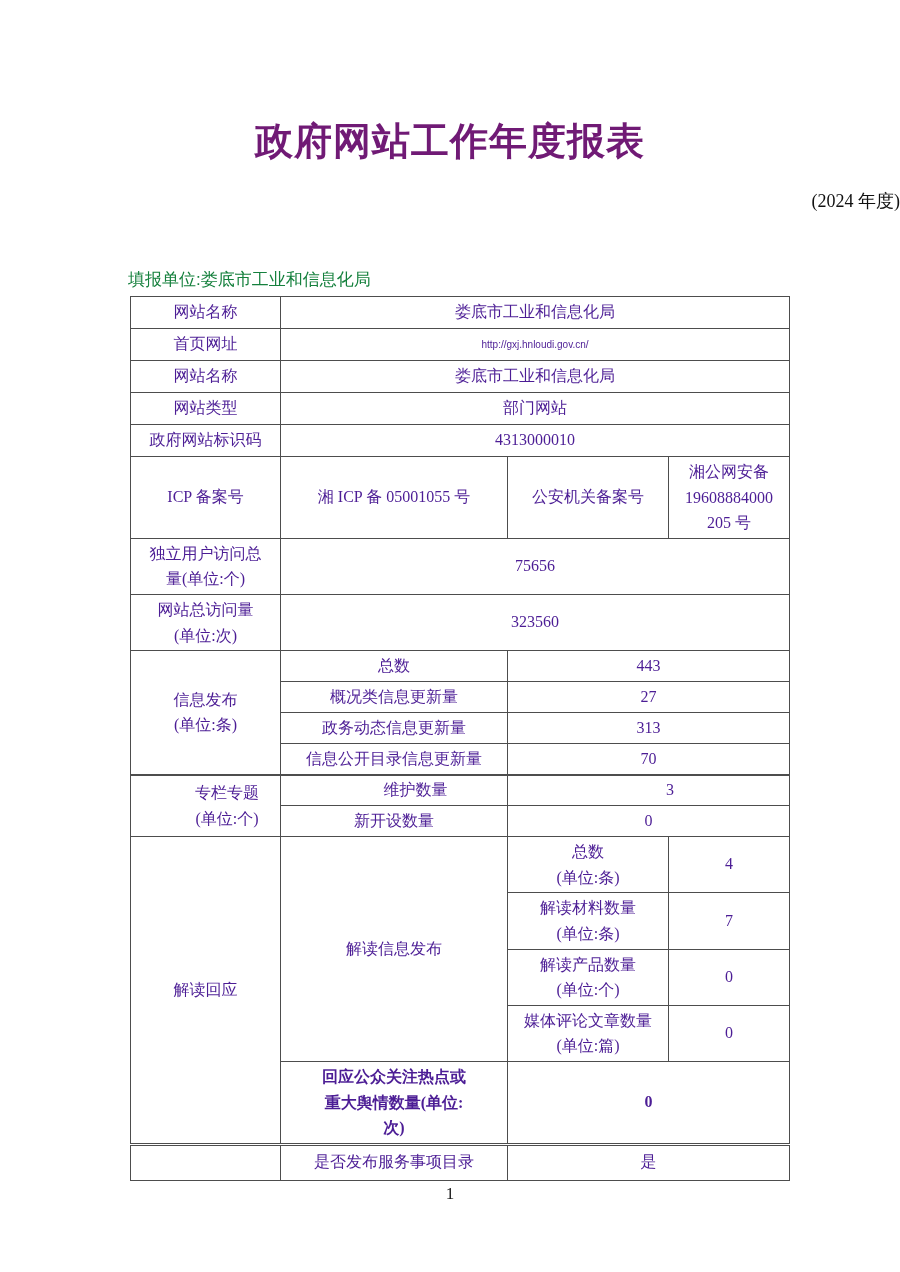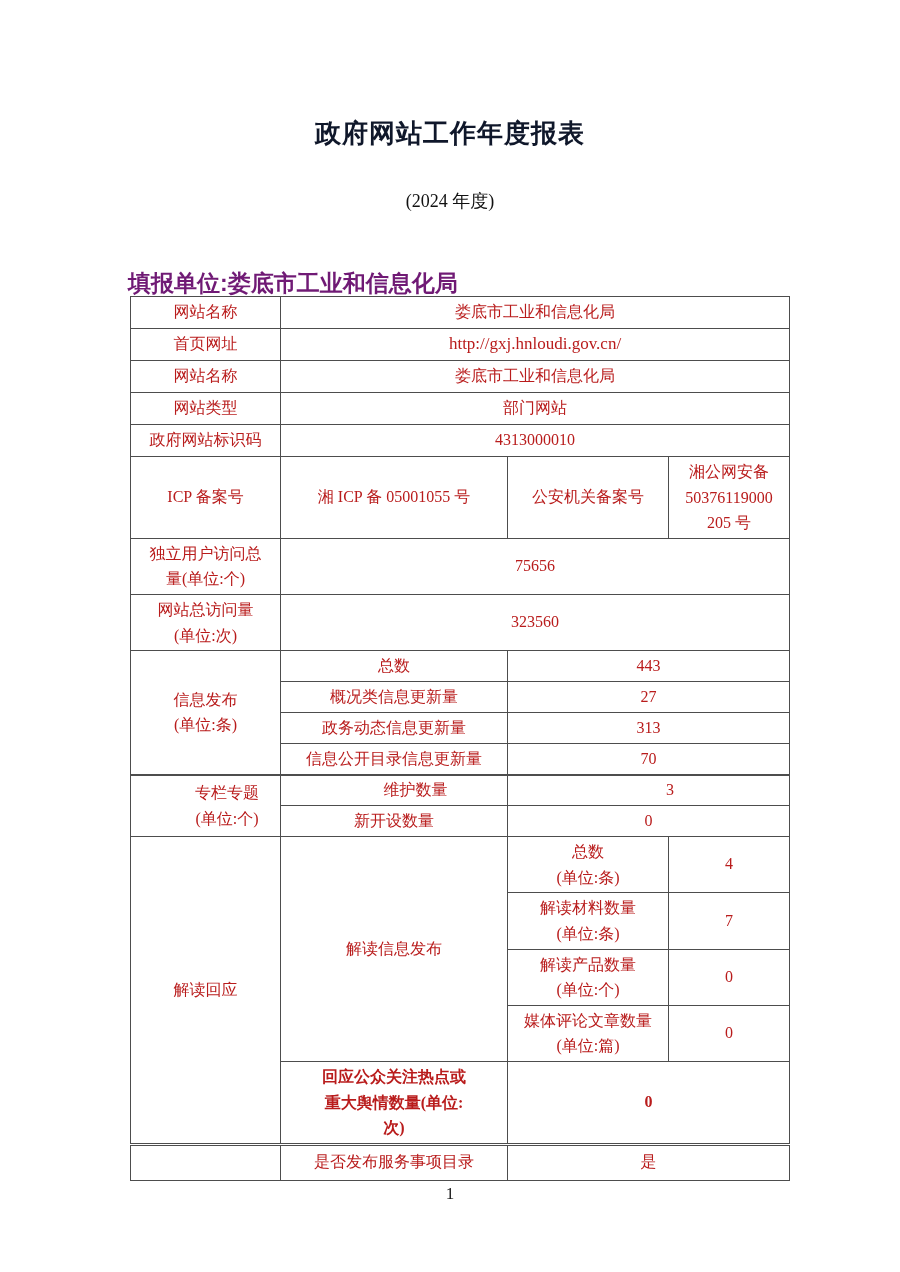--- a/index.html
+++ b/index.html
@@ -18,63 +18,63 @@
   }
   .doc-title {
     position: absolute;
     top: 116px;
     left: 0;
     width: 100%;
     margin: 0;
     text-align: center;
     font-family: "Liberation Sans", "DejaVu Sans", sans-serif;
     font-weight: bold;
-    font-size: 26px;
+    font-size: 38px;
     letter-spacing: 1px;
-    color: #0f172a;
+    color: #701a75;
   }
   .doc-subtitle {
     position: absolute;
     top: 189px;
     left: 0;
     width: 100%;
-    text-align: center;
+    text-align: right;
     font-size: 18px;
     color: #111111;
   }
   .filer {
     position: absolute;
     top: 268px;
     left: 128px;
     font-family: "Liberation Sans", "DejaVu Sans", sans-serif;
-    font-weight: bold;
-    font-size: 23px;
-    color: #701a75;
+    font-weight: normal;
+    font-size: 17px;
+    color: #15803d;
   }
   table.report-table {
     position: absolute;
     top: 296px;
     left: 130px;
     width: 659px;
     border-collapse: collapse;
     table-layout: fixed;
     font-size: 16px;
-    color: #b91c1c;
+    color: #4c1d95;
     border-radius: 23px;
   }
   .report-table td {
     border: 1px solid #4d4d4d;
     text-align: center;
     vertical-align: middle;
     padding: 2px 4px;
     line-height: 1.55;
     overflow: hidden;
   }
   .ln { display: block; line-height: 1.6; }
-  .mono { font-family: Liberation Serif, serif; font-size: 17px; }
+  .mono { font-family: Liberation Sans, sans-serif; font-size: 10px; }
   tr.h32 { height: 32px; }
   tr.h31 { height: 31px; }
   tr.h78 { height: 78px; }
   tr.h56 { height: 56px; }
   tr.h52 { height: 52px; }
   tr.h79 { height: 79px; font-weight: bold; }
   tr.h36 { height: 36px; }
   tr.sec-sep td { border-top: 2px solid #4d4d4d; padding-left: 47px; }
   tr.dbl-sep td { border-top: 3px double #4d4d4d; }
   .page-num {
@@ -131,21 +131,21 @@
         <td>政府网站标识码</td>
         <td colspan="3">4313000010</td>
       </tr>
 
       <tr class="h78">
         <td>ICP 备案号</td>
         <td>湘 ICP 备 05001055 号</td>
         <td>公安机关备案号</td>
         <td>
             <span class="ln">湘公网安备</span>
-            <span class="ln">50376119000</span>
+            <span class="ln">19608884000</span>
             <span class="ln">205 号</span>
           </td>
       </tr>
 
       <tr class="h56">
         <td>
             <span class="ln">独立用户访问总</span>
             <span class="ln">量(单位:个)</span>
           </td>
         <td colspan="3">75656</td>

